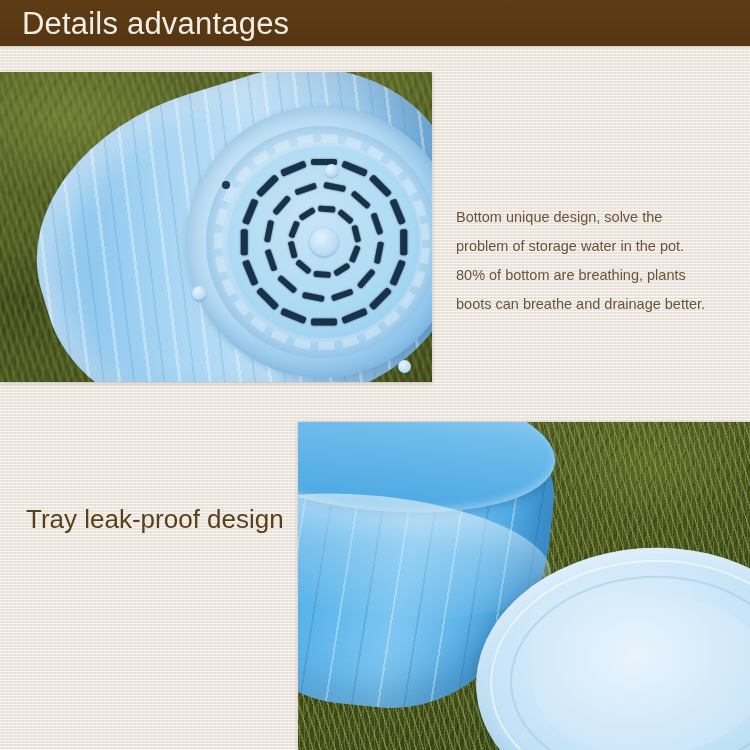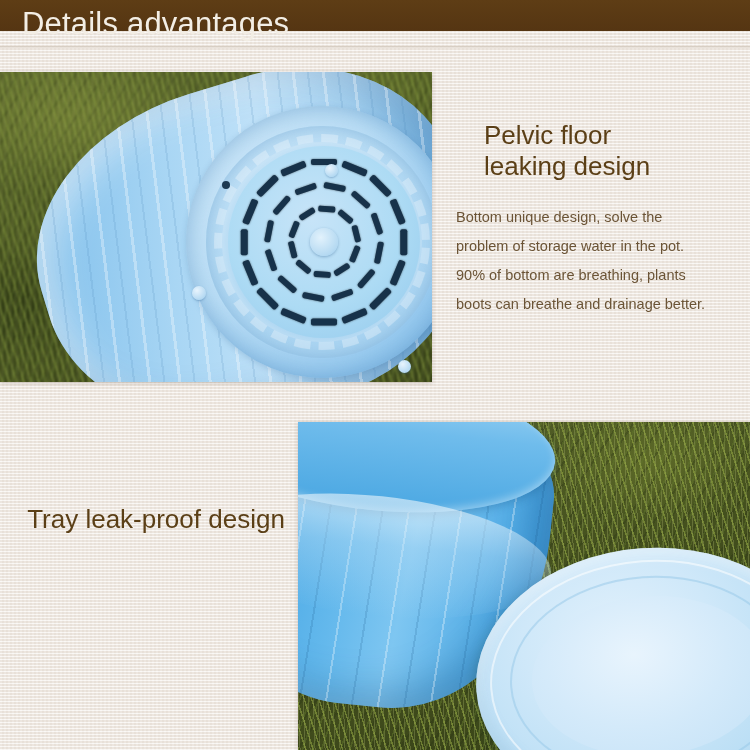--- a/index.html
+++ b/index.html
@@ -24,21 +24,21 @@
         rgba(255,255,255,0.22) 0px,
         rgba(255,255,255,0.22) 2px,
         rgba(214,203,190,0.14) 2px,
         rgba(214,203,190,0.14) 4px);
     overflow:hidden;
   }
 
   
   #header {
     position:absolute; left:0; top:0;
-    width:750px; height:31px;
+    width:750px; height:46px;
     background:#583813;
     background-image:linear-gradient(180deg,#5e3d15 0%,#553512 100%);
   }
   #header-title {
     position:absolute; left:22px; top:5px;
     font-size:31px;
     line-height:38px;
     color:#f3eee5;
     letter-spacing:0.2px;
     white-space:nowrap;
@@ -258,21 +258,21 @@
     position:absolute;
     color:#6b5436;
     font-size:14.5px;
     line-height:29px;
     white-space:pre-line;
   }
 
   #pelvic-heading { left:484px; top:120px; width:262px; }
   #pelvic-body    { left:456px; top:203px; width:294px; }
 
-  #tray-heading   { left:11px;  top:504px; width:290px;text-align:center; }
+  #tray-heading   { left:26px;  top:504px; width:290px; }
   #tray-body      { left:18px;  top:565px; width:272px; }
 </style>
 </head>
 <body>
 
 <div id="page">
 
   <div id="header">
     <div id="header-title">Details advantages</div>
   </div>
@@ -332,25 +332,23 @@
         <div class="slot" style="width: 17px; height: 5.5px; margin-left: -8.5px; margin-top: -2.75px; transform: rotate(346deg) translateX(33px) rotate(90deg);"></div>
       </div>
 
     <div class="pot-stud" style="left:325px; top:92px; width:13px; height:13px;"></div>
     <div class="pot-stud" style="left:192px; top:214px; width:14px; height:14px;"></div>
     <div class="pot-stud" style="left:398px; top:288px; width:13px; height:13px;"></div>
     <div class="pot-hole" style="left:222px; top:109px; width:8px; height:8px;"></div>
 
   </div>
 
-  <div class="heading" id="pelvic-heading">Pelvic floor
-leaking design</div>
   <div class="body-text" id="pelvic-body">Bottom unique design, solve the
 problem of storage water in the pot.
-90% of bottom are breathing, plants
+80% of bottom are breathing, plants
 boots can breathe and drainage better.</div>
 
   <div class="photo" id="photo-bottom">
     <div class="grass"></div>
     <div class="blades"></div>
 
     <div id="pot2-body">
       <div id="pot2-vribs"></div>
     </div>
     <div id="pot2-rim"></div>

